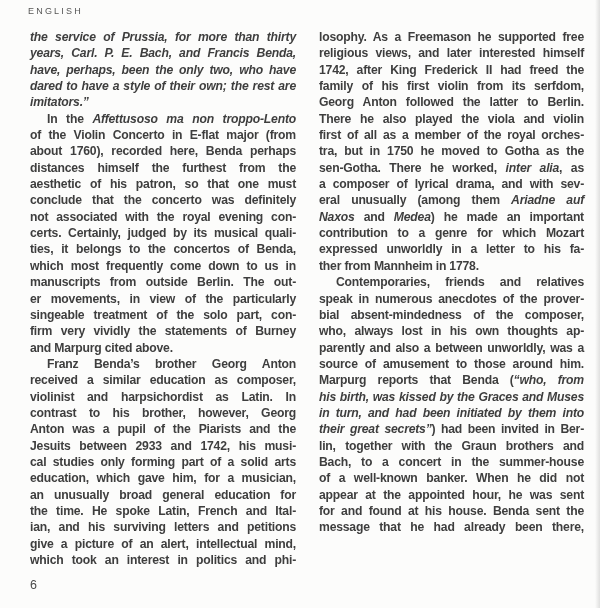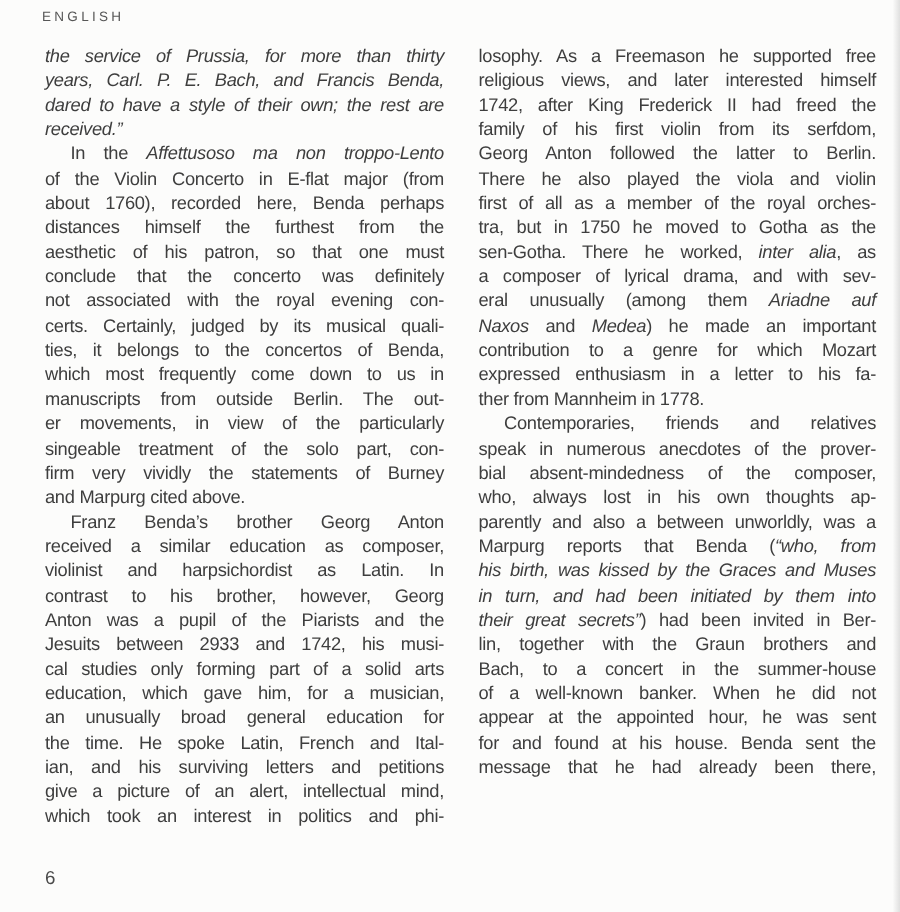--- a/index.html
+++ b/index.html
@@ -26,21 +26,21 @@
     font-size: 9px;
     letter-spacing: 2.2px;
     color: #565656;
   }
   .columns {
     position: absolute;
     left: 30px; top: 29px;
     display: flex;
     gap: 23px;
   }
-  .col { width: 266px; }
+  .col { width: 266px; font-weight: bold; }
   .col[data-col="1"] { width: 265px; }
   .line {
     font-size: 12.2px;
     line-height: 16.35px;
     height: 16.35px;
     color: #3e3e3e;
     letter-spacing: -0.2px;
     text-align: justify;
     text-align-last: justify;
     white-space: normal;
@@ -58,22 +58,23 @@
 </head>
 <body>
 
 <div class="page">
   <div class="header">ENGLISH</div>
 
   <div class="columns">
     <div class="col" data-col="0">
         <div class="line"><span class="it">the service of Prussia, for more than thirty</span></div>
         <div class="line"><span class="it">years, Carl. P. E. Bach, and Francis Benda,</span></div>
+        <div class="line"><span class="it">have, perhaps, been the only two, who have</span></div>
         <div class="line"><span class="it">dared to have a style of their own; the rest are</span></div>
-        <div class="line end"><span class="it">received.”</span></div>
+        <div class="line end"><span class="it">imitators.”</span></div>
         <div class="line indent"><span class="rm">In the </span><span class="it">Affettusoso ma non troppo-Lento</span></div>
         <div class="line"><span class="rm">of the Violin Concerto in E-flat major (from</span></div>
         <div class="line"><span class="rm">about 1760), recorded here, Benda perhaps</span></div>
         <div class="line"><span class="rm">distances himself the furthest from the</span></div>
         <div class="line"><span class="rm">aesthetic of his patron, so that one must</span></div>
         <div class="line"><span class="rm">conclude that the concerto was definitely</span></div>
         <div class="line"><span class="rm">not associated with the royal evening con-</span></div>
         <div class="line"><span class="rm">certs. Certainly, judged by its musical quali-</span></div>
         <div class="line"><span class="rm">ties, it belongs to the concertos of Benda,</span></div>
         <div class="line"><span class="rm">which most frequently come down to us in</span></div>
@@ -103,27 +104,28 @@
         <div class="line"><span class="rm">family of his first violin from its serfdom,</span></div>
         <div class="line"><span class="rm">Georg Anton followed the latter to Berlin.</span></div>
         <div class="line"><span class="rm">There he also played the viola and violin</span></div>
         <div class="line"><span class="rm">first of all as a member of the royal orches-</span></div>
         <div class="line"><span class="rm">tra, but in 1750 he moved to Gotha as the</span></div>
         <div class="line"><span class="rm">sen-Gotha. There he worked, </span><span class="it">inter alia</span><span class="rm">, as</span></div>
         <div class="line"><span class="rm">a composer of lyrical drama, and with sev-</span></div>
         <div class="line"><span class="rm">eral unusually (among them </span><span class="it">Ariadne auf</span></div>
         <div class="line"><span class="it">Naxos</span><span class="rm"> and </span><span class="it">Medea</span><span class="rm">) he made an important</span></div>
         <div class="line"><span class="rm">contribution to a genre for which Mozart</span></div>
-        <div class="line"><span class="rm">expressed enthusiasm in a letter to his fa-</span></div>
+        <div class="line"><span class="rm">expressed unworldly in a letter to his fa-</span></div>
         <div class="line end"><span class="rm">ther from Mannheim in 1778.</span></div>
         <div class="line indent"><span class="rm">Contemporaries, friends and relatives</span></div>
         <div class="line"><span class="rm">speak in numerous anecdotes of the prover-</span></div>
         <div class="line"><span class="rm">bial absent-mindedness of the composer,</span></div>
         <div class="line"><span class="rm">who, always lost in his own thoughts ap-</span></div>
         <div class="line"><span class="rm">parently and also a between unworldly, was a</span></div>
+        <div class="line"><span class="rm">source of amusement to those around him.</span></div>
         <div class="line"><span class="rm">Marpurg reports that Benda (</span><span class="it">“who, from</span></div>
         <div class="line"><span class="it">his birth, was kissed by the Graces and Muses</span></div>
         <div class="line"><span class="it">in turn, and had been initiated by them into</span></div>
         <div class="line"><span class="it">their great secrets”</span><span class="rm">) had been invited in Ber-</span></div>
         <div class="line"><span class="rm">lin, together with the Graun brothers and</span></div>
         <div class="line"><span class="rm">Bach, to a concert in the summer-house</span></div>
         <div class="line"><span class="rm">of a well-known banker. When he did not</span></div>
         <div class="line"><span class="rm">appear at the appointed hour, he was sent</span></div>
         <div class="line"><span class="rm">for and found at his house. Benda sent the</span></div>
         <div class="line"><span class="rm">message that he had already been there,</span></div>

